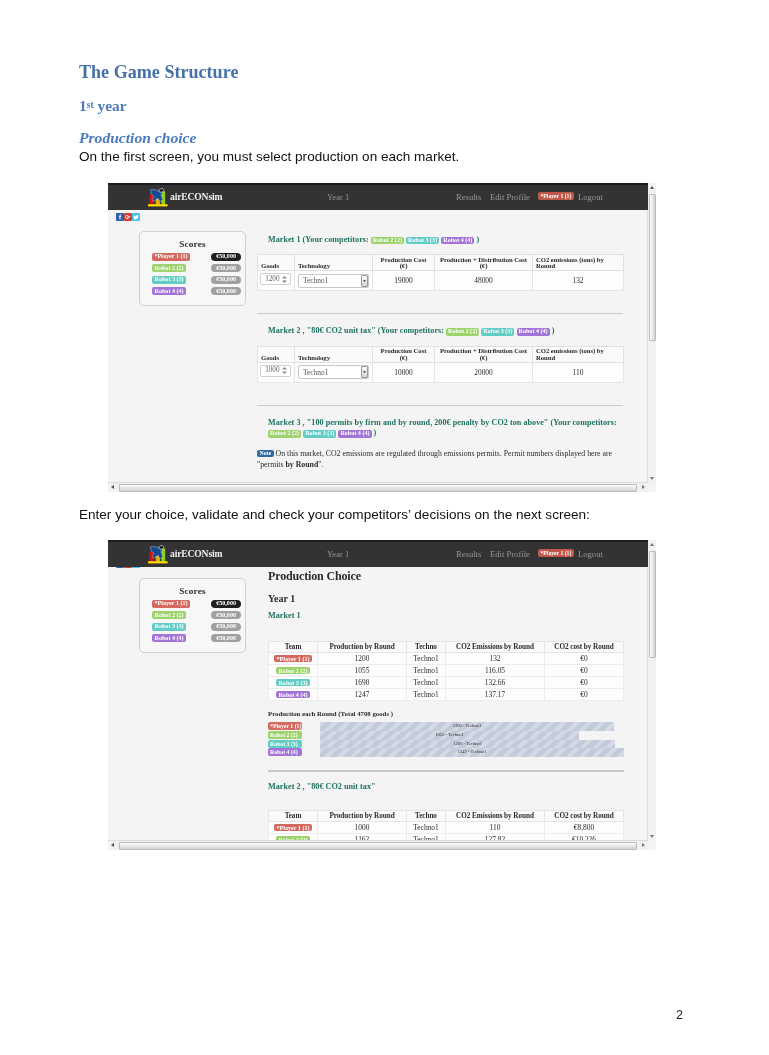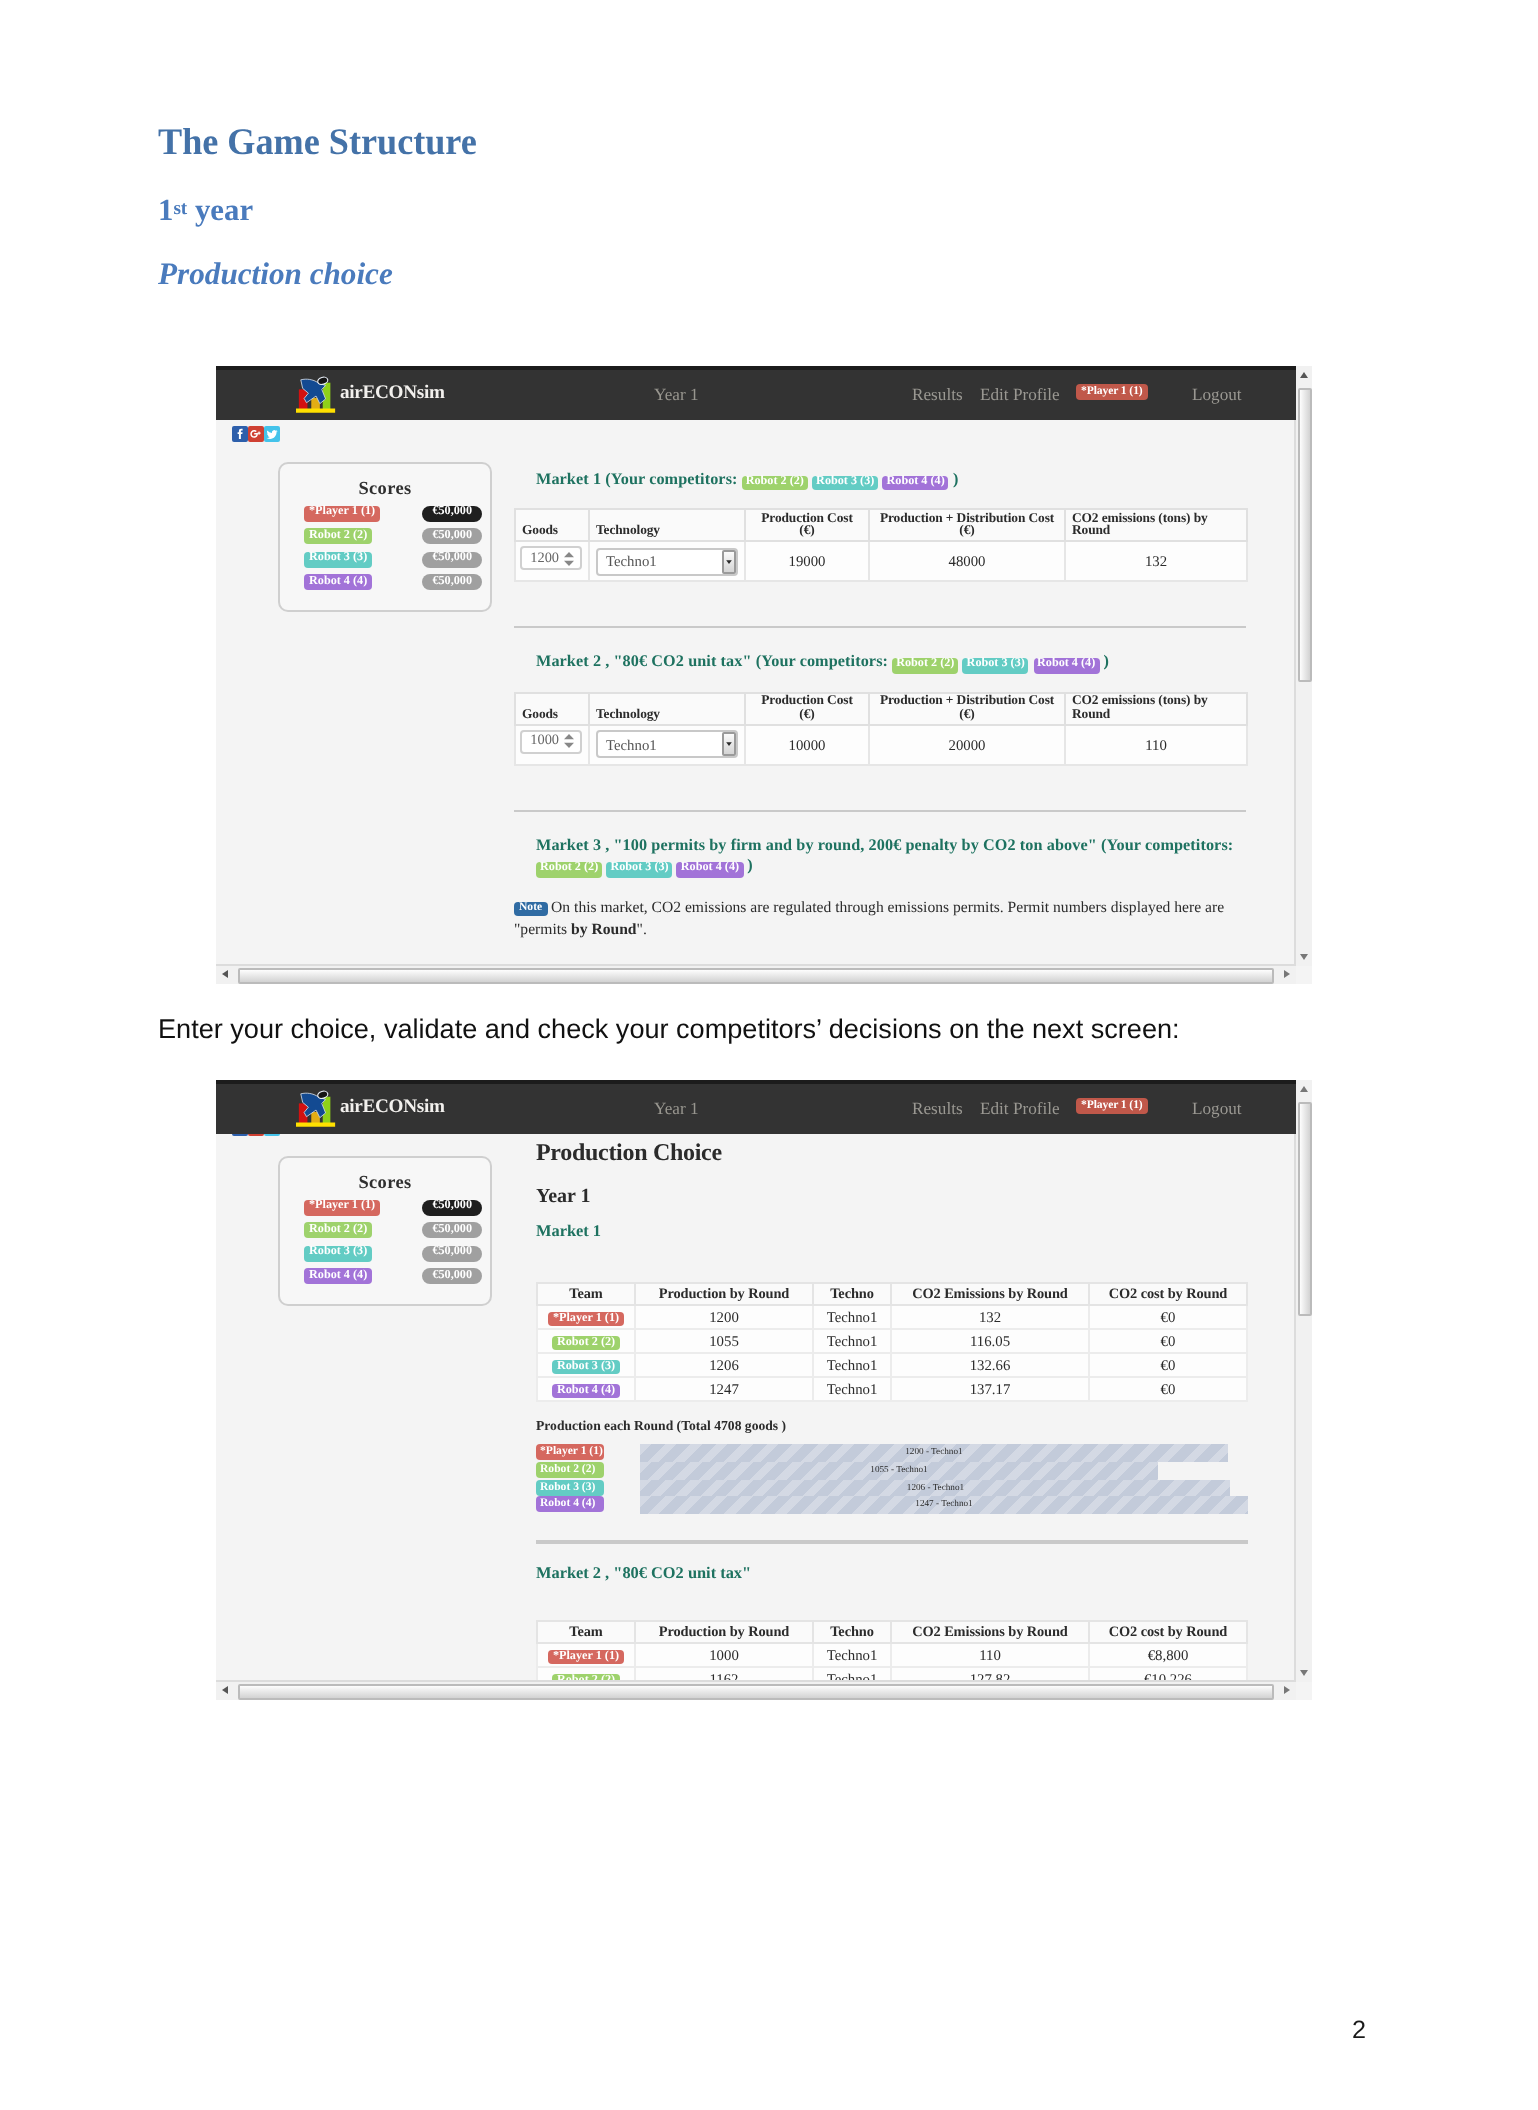--- a/index.html
+++ b/index.html
@@ -30,21 +30,21 @@
 
   
   .navbar{position:relative;height:25px;background:#333333;border-top:2px solid #1c1c1c;z-index:2;}
   .nb-logo{position:absolute;left:38px;top:3px;width:25px;height:21px;}
   .nb-brand{position:absolute;left:62px;top:6px;font-family:"Liberation Serif",serif;font-weight:bold;
             font-size:9.6px;color:#f2f0ed;letter-spacing:-.15px;}
   .nb-year{position:absolute;left:219px;top:7px;font-family:"Liberation Serif",serif;font-size:8.6px;color:#98968f;}
   .nb-item{position:absolute;top:7px;font-family:"Liberation Serif",serif;font-size:8.6px;color:#9a9892;}
   .nb-results{left:348px;}
   .nb-edit{left:382px;}
-  .nb-logout{left:488px;}
+  .nb-logout{left:470px;}
   .nb-badge{position:absolute;left:430px;top:7px;background:#c0584a;color:#fff;font-family:"Liberation Serif",serif;
             font-weight:bold;font-size:5.8px;line-height:7px;padding:0.5px 2.5px;border-radius:2px;letter-spacing:-.05px;}
 
   
   .social{position:absolute;left:8px;top:30px;display:flex;gap:0px;align-items:flex-start;}
   .soc{width:8px;height:8px;position:relative;overflow:hidden;display:block;flex:0 0 8px;}
   .soc svg{display:block;}
 
   
   .scores{position:absolute;left:31px;top:48px;width:107px;height:75px;border:1px solid #cfcfcf;
@@ -125,20 +125,21 @@
 <body>
 
 <div class="page">
 
   <div class="doc-h1">The Game Structure</div>
 
   <div class="doc-h2"><span>1</span><sup>st</sup><span> year</span></div>
 
   <div class="doc-h3">Production choice</div>
 
+  <div class="doc-p doc-p1">On the first screen, you must select production on each market.</div>
   <div class="doc-p doc-p2">Enter your choice, validate and check your competitors’ decisions on the next screen:</div>
 
   <div class="page-num">2</div>
 
   <div class="shot shot1">
     <div class="viewport">
       <div class="inner">
 
         <div class="navbar">
           <span class="nb-logo">
@@ -407,21 +408,21 @@
             </tr>
             <tr>
               <td><span class="tag" style="background:#9ed26c">Robot 2 (2)</span></td>
               <td>1055</td>
               <td>Techno1</td>
               <td>116.05</td>
               <td>€0</td>
             </tr>
             <tr>
               <td><span class="tag" style="background:#63ccc4">Robot 3 (3)</span></td>
-              <td>1206</td>
+              <td>1690</td>
               <td>Techno1</td>
               <td>132.66</td>
               <td>€0</td>
             </tr>
             <tr>
               <td><span class="tag" style="background:#a273d8">Robot 4 (4)</span></td>
               <td>1247</td>
               <td>Techno1</td>
               <td>137.17</td>
               <td>€0</td>

